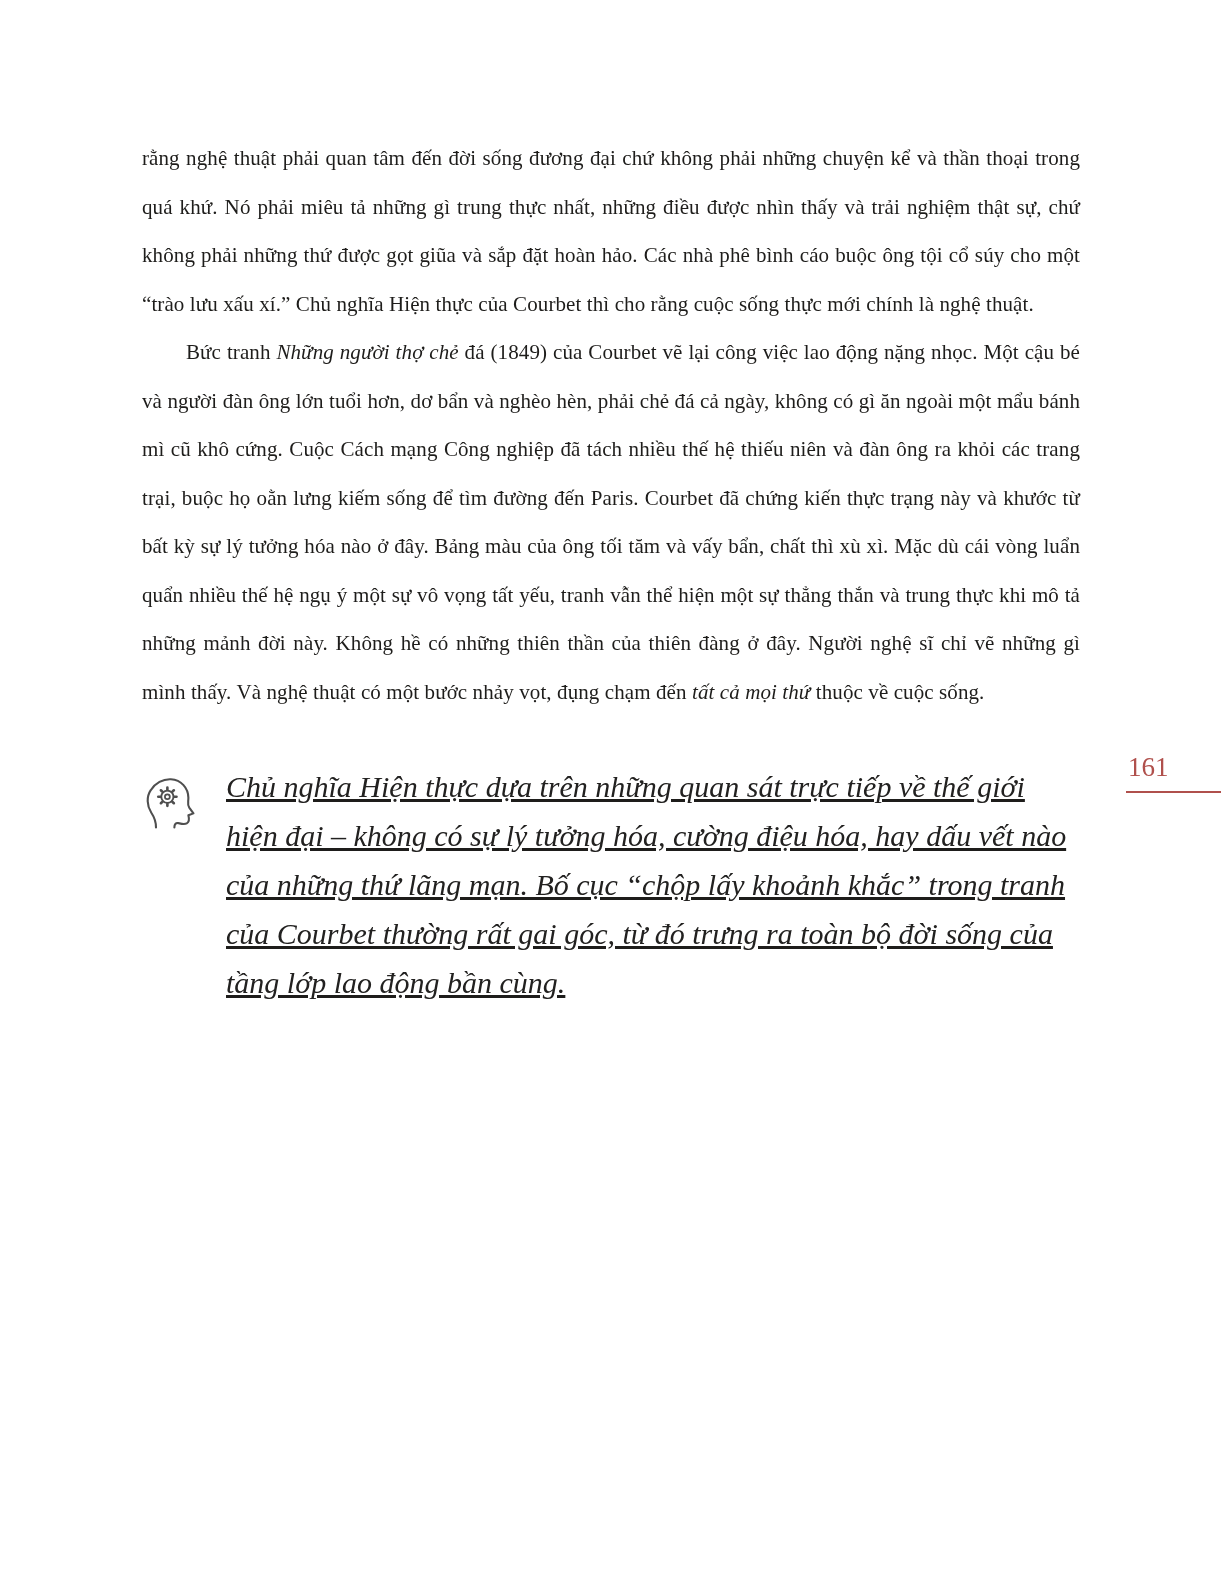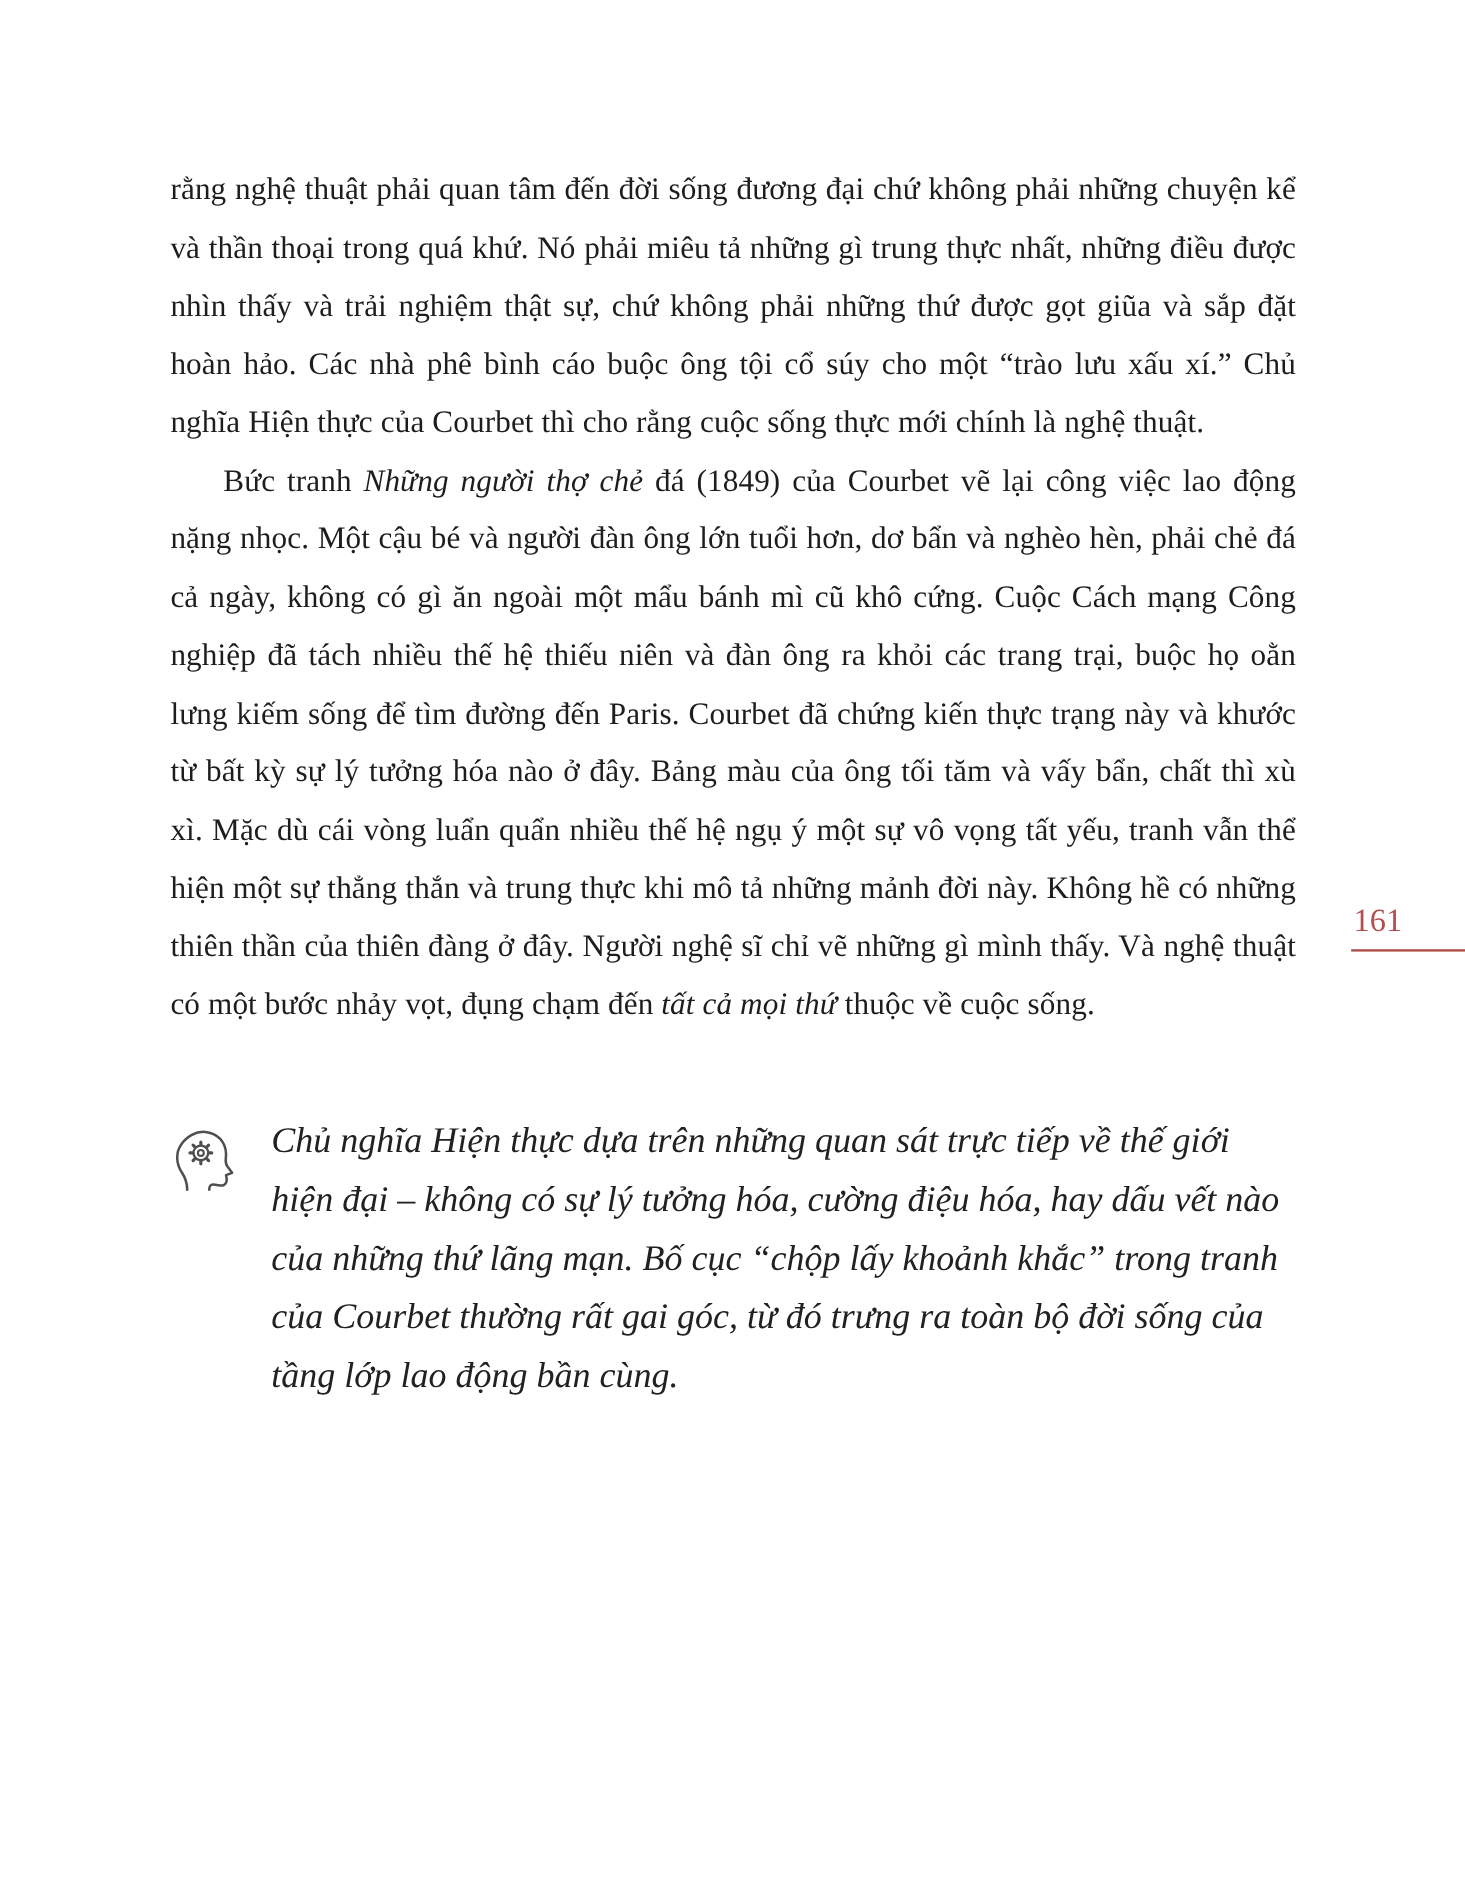--- a/index.html
+++ b/index.html
@@ -13,31 +13,32 @@
     color: #1e1d1b;
     overflow: hidden;
   }
   .text-column {
     position: absolute;
     left: 142px;
     top: 134px;
     width: 938px;
   }
   .body-paragraph {
-    font-size: 26px;
+    font-size: 21px;
     line-height: 48.5px;
     text-align: justify;
     letter-spacing: 0.1px;
   }
   .body-paragraph.indent { text-indent: 44px; }
   .body-paragraph em { }
   .callout {
     display: flex;
     align-items: flex-start;
-    margin-top: 64px;
+    margin-top: 46px;
+    text-decoration: underline;
   }
   .callout-icon {
     flex: 0 0 56px;
     width: 56px;
     height: 68px;
     margin-top: 6px;
   }
   .callout-text {
     margin-left: 28px;
     width: 854px;

